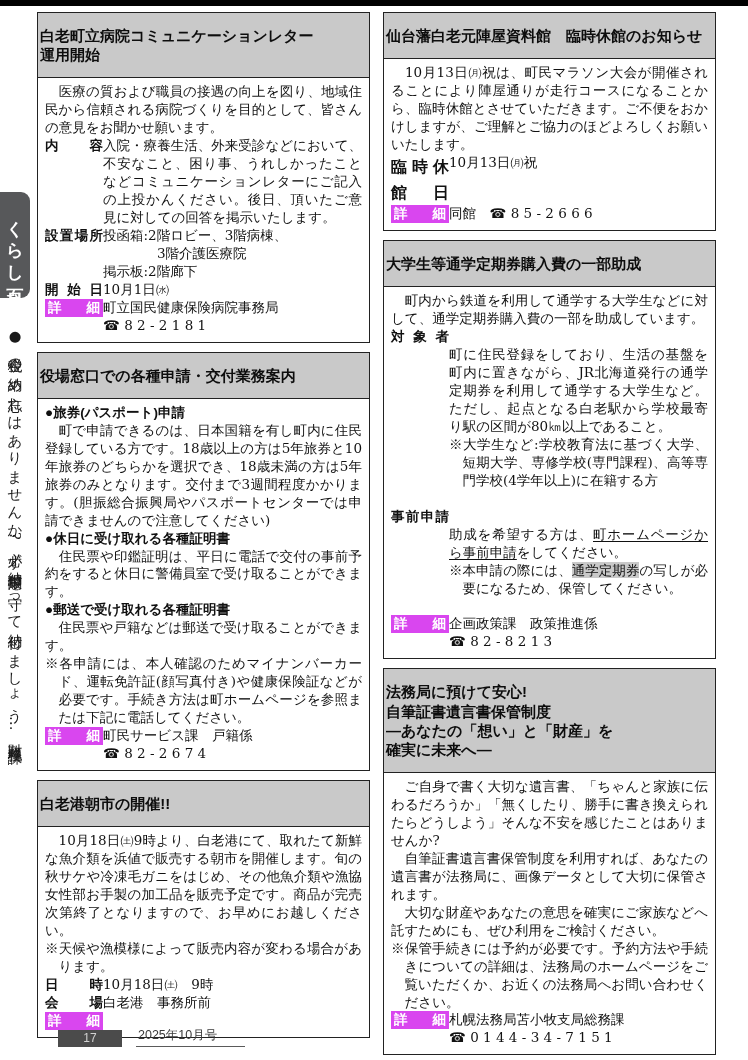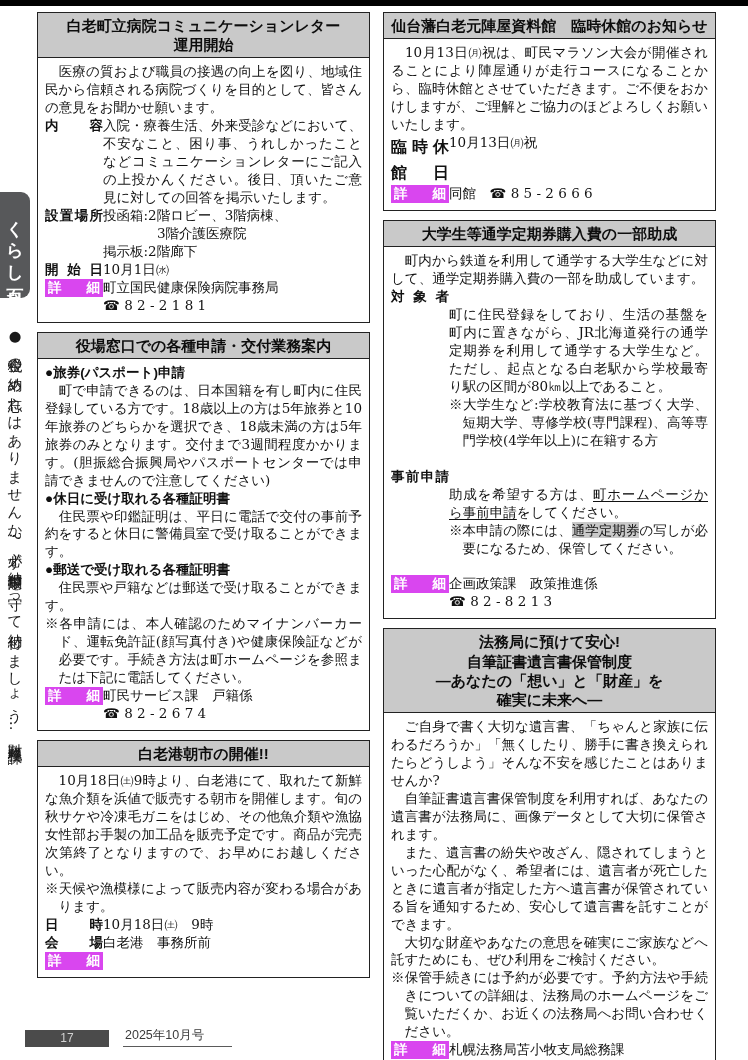--- a/index.html
+++ b/index.html
@@ -12,42 +12,42 @@
             color:#fff;border-radius:0 9px 9px 0;writing-mode:vertical-rl;
             display:flex;align-items:center;justify-content:center;
             font-family:"Liberation Sans",sans-serif;font-weight:700;font-size:17px;letter-spacing:3px;}
   .side-note{position:absolute;left:5px;top:328px;height:690px;writing-mode:vertical-rl;
              font-size:14.5px;letter-spacing:1.5px;color:#1a1a1a;}
 
   
   .content{position:absolute;left:37px;top:12px;width:679px;display:flex;gap:13px;}
   .col{width:333px;display:flex;flex-direction:column;gap:9px;}
   .box{border:1.5px solid #222;background:#fff;}
-  .box-title{background:#c9c9c9;border-bottom:1.5px solid #222;text-align:center;
+  .box-title{background:#c9c9c9;border-bottom:1.5px solid #222;text-align:left;
              font-family:"Liberation Sans",sans-serif;font-weight:700;font-size:15px;
-             line-height:1.28;padding:3px 2px;color:#0d0d0d;}
+             line-height:1.28;padding:13px 2px;color:#0d0d0d;}
   .box-body{padding:5px 7px 7px;font-size:13.5px;line-height:1.33;text-align:justify;}
   .para{white-space:pre-line;}
   .sec-h{font-family:"Liberation Sans",sans-serif;font-weight:700;font-size:13.5px;}
   .hang{padding-left:1em;text-indent:-1em;white-space:pre-line;}
 
   .kv{display:flex;align-items:flex-start;justify-content:space-between;}
   .kv-label{flex:0 0 58px;font-family:"Liberation Sans",sans-serif;font-weight:700;
             text-align:justify;text-align-last:justify;}
   .kv-label.rev{background:#d946ef;color:#fff;padding:0 3px;flex-basis:52px;}
   .kv-label.small{font-size:16px;line-height:1.6;}
   .kv-value{flex:1;white-space:pre-line;}
   .phone{letter-spacing:0.32em;}
   .ul{text-decoration:underline;text-underline-offset:2px;}
   .hl{background:#c9c9c9;}
 
   
   .footer{position:absolute;left:25px;bottom:13px;display:flex;align-items:flex-end;gap:14px;
           font-family:"Liberation Sans",sans-serif;}
-  .pagenum{background:#4b4b4b;color:#d2d2d2;width:52px;text-align:center;font-size:12px;padding:1px 16px 2px;}
+  .pagenum{background:#4b4b4b;color:#d2d2d2;width:52px;text-align:center;font-size:12px;padding:1px 6px 2px;margin-left:33px;}
   .issue{font-size:12.5px;color:#3a3a3a;border-bottom:1.5px solid #5a5a5a;padding:0 28px 2px 2px;}
 </style>
 </head>
 <body>
 
 <div class="page">
   <div class="topbar"></div>
 
   <div class="side-tab">
     <span>くらし百科</span>
@@ -172,21 +172,20 @@
       <div class="box">
         <div class="box-title">
           <div>法務局に預けて安心!</div>
           <div>自筆証書遺言書保管制度</div>
           <div>―あなたの「想い」と「財産」を</div>
           <div>確実に未来へ―</div>
         </div>
         <div class="box-body">
           <div class="para">　ご自身で書く大切な遺言書、「ちゃんと家族に伝わるだろうか」「無くしたり、勝手に書き換えられたらどうしよう」そんな不安を感じたことはありませんか?</div>
           <div class="para">　自筆証書遺言書保管制度を利用すれば、あなたの遺言書が法務局に、画像データとして大切に保管されます。</div>
-          <div class="para">　また、遺言書の紛失や改ざん、隠されてしまうといった心配がなく、希望者には、遺言者が死亡したときに遺言者が指定した方へ遺言書が保管されている旨を通知するため、安心して遺言書を託すことができます。</div>
           <div class="para">　大切な財産やあなたの意思を確実にご家族などへ託すためにも、ぜひ利用をご検討ください。</div>
           <div class="hang">※保管手続きには予約が必要です。予約方法や手続きについての詳細は、法務局のホームページをご覧いただくか、お近くの法務局へお問い合わせください。</div>
           <div class="kv">
             <span class="kv-label rev">詳　細</span>
             <div class="kv-value"><span>札幌法務局苫小牧支局総務課
 </span><span class="phone">☎0144-34-7151</span></div>
           </div>
         </div>
       </div>
 

